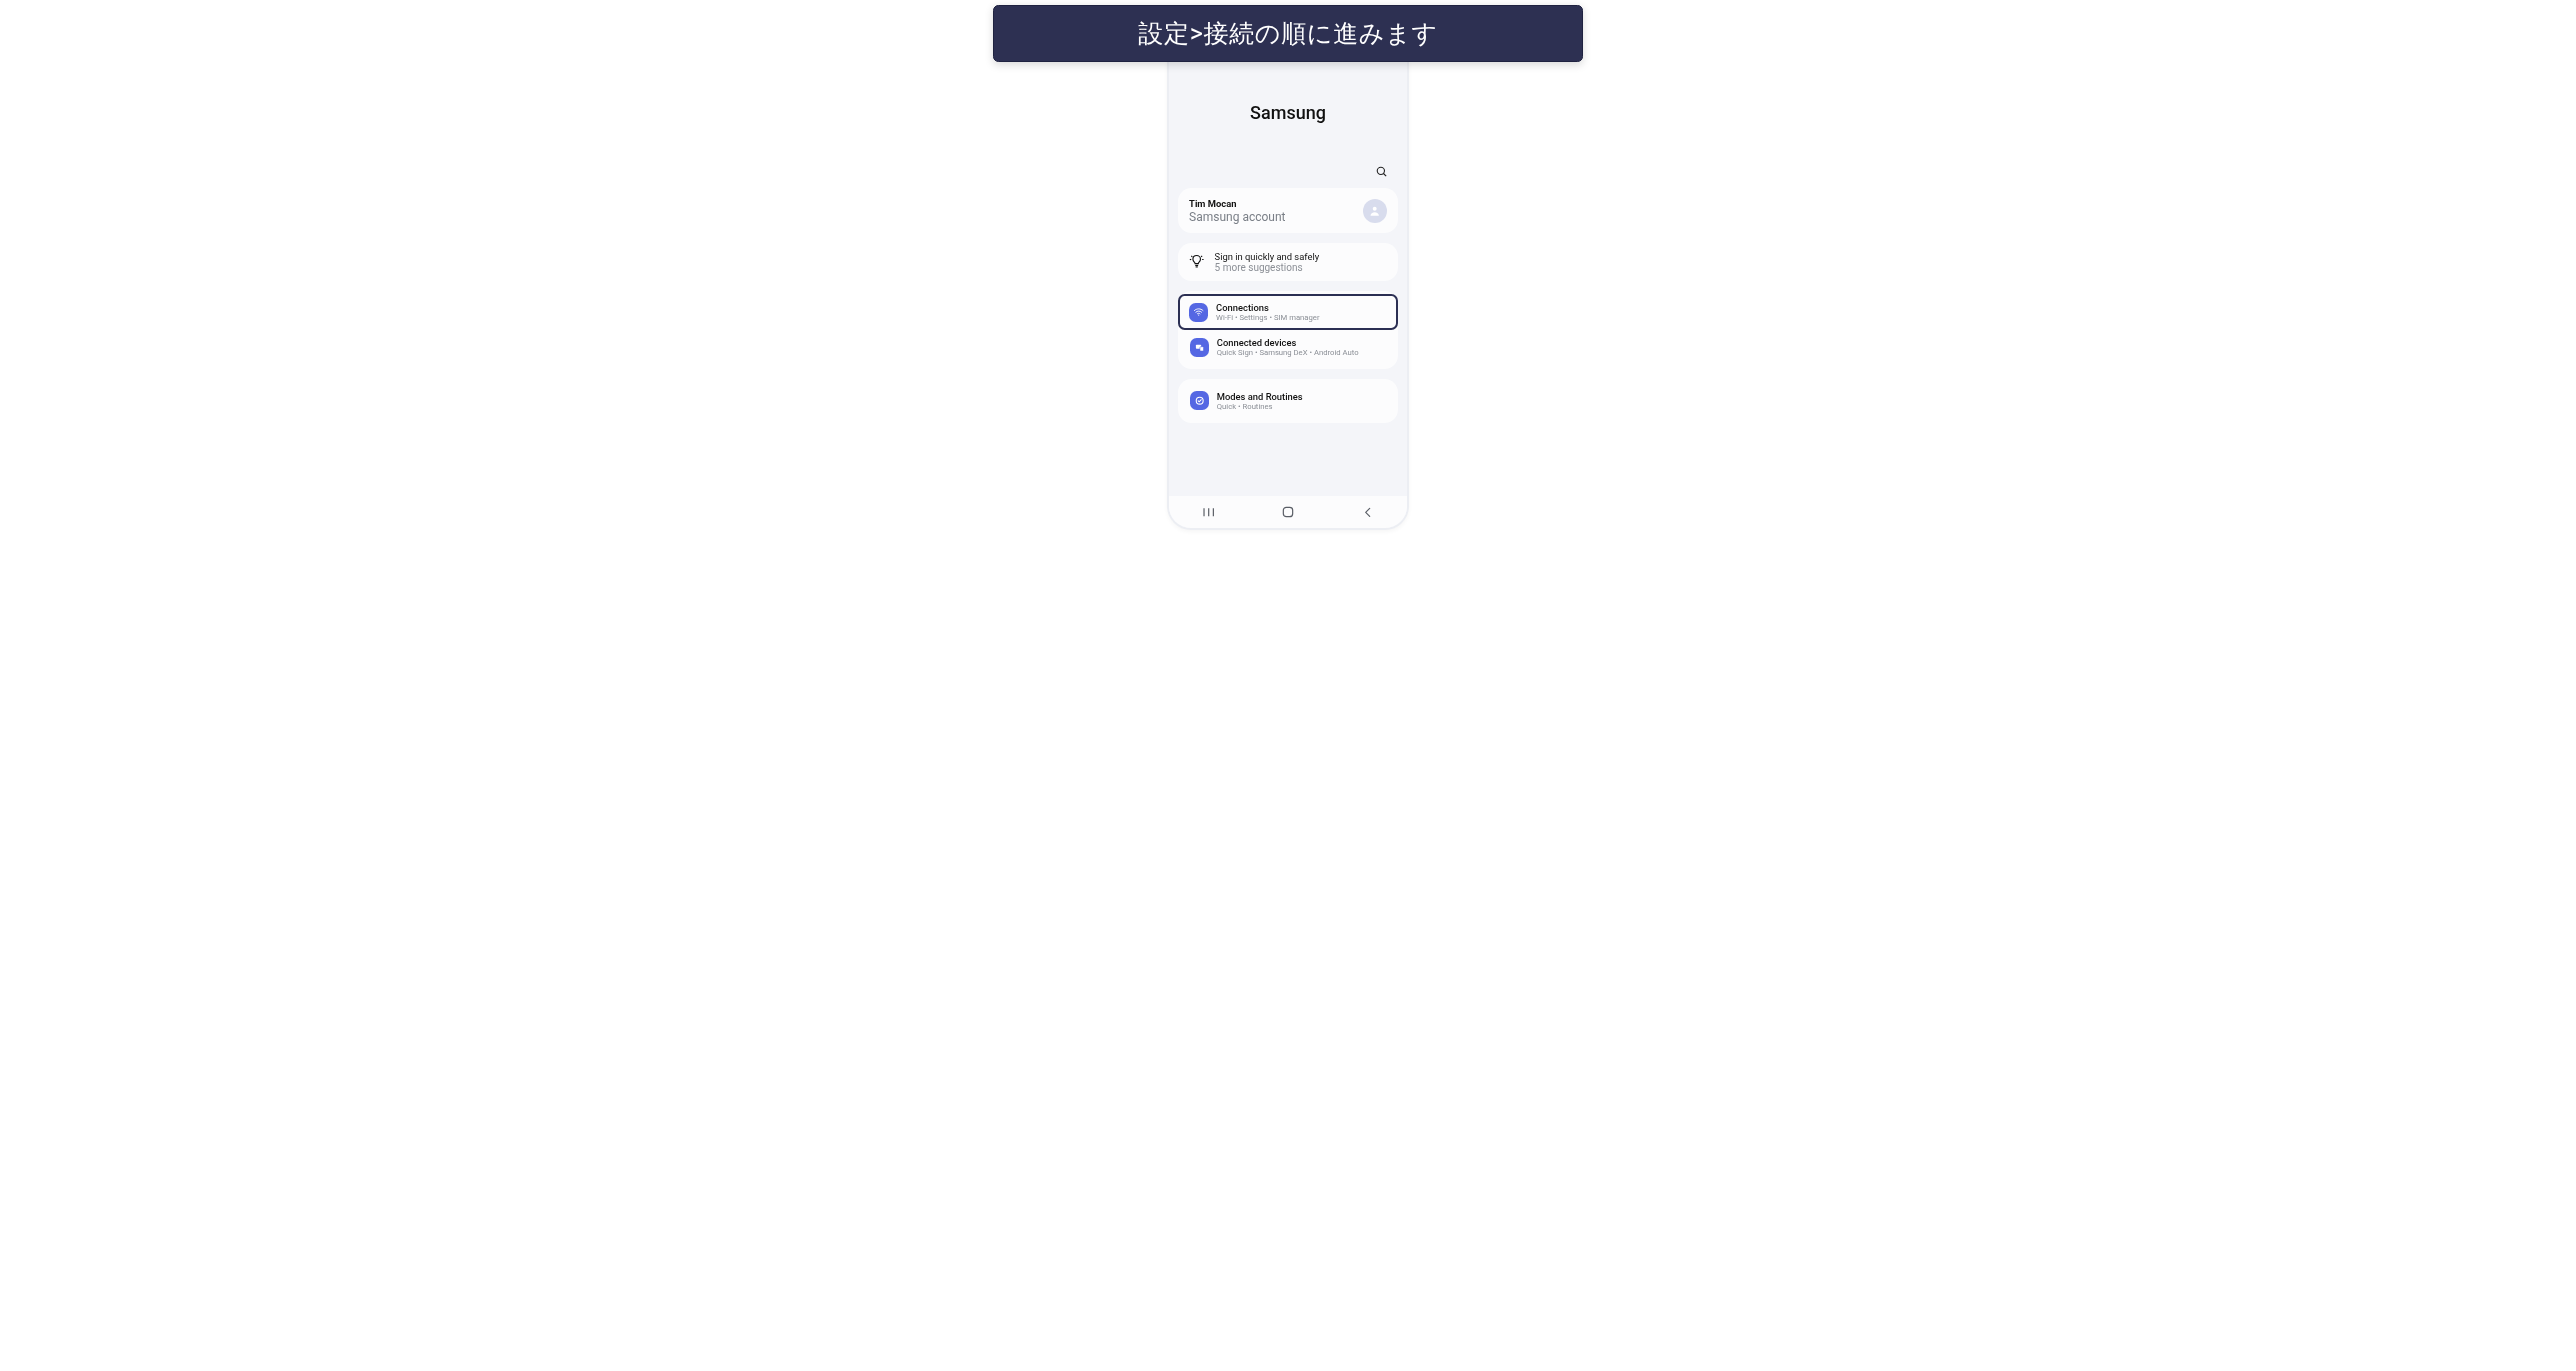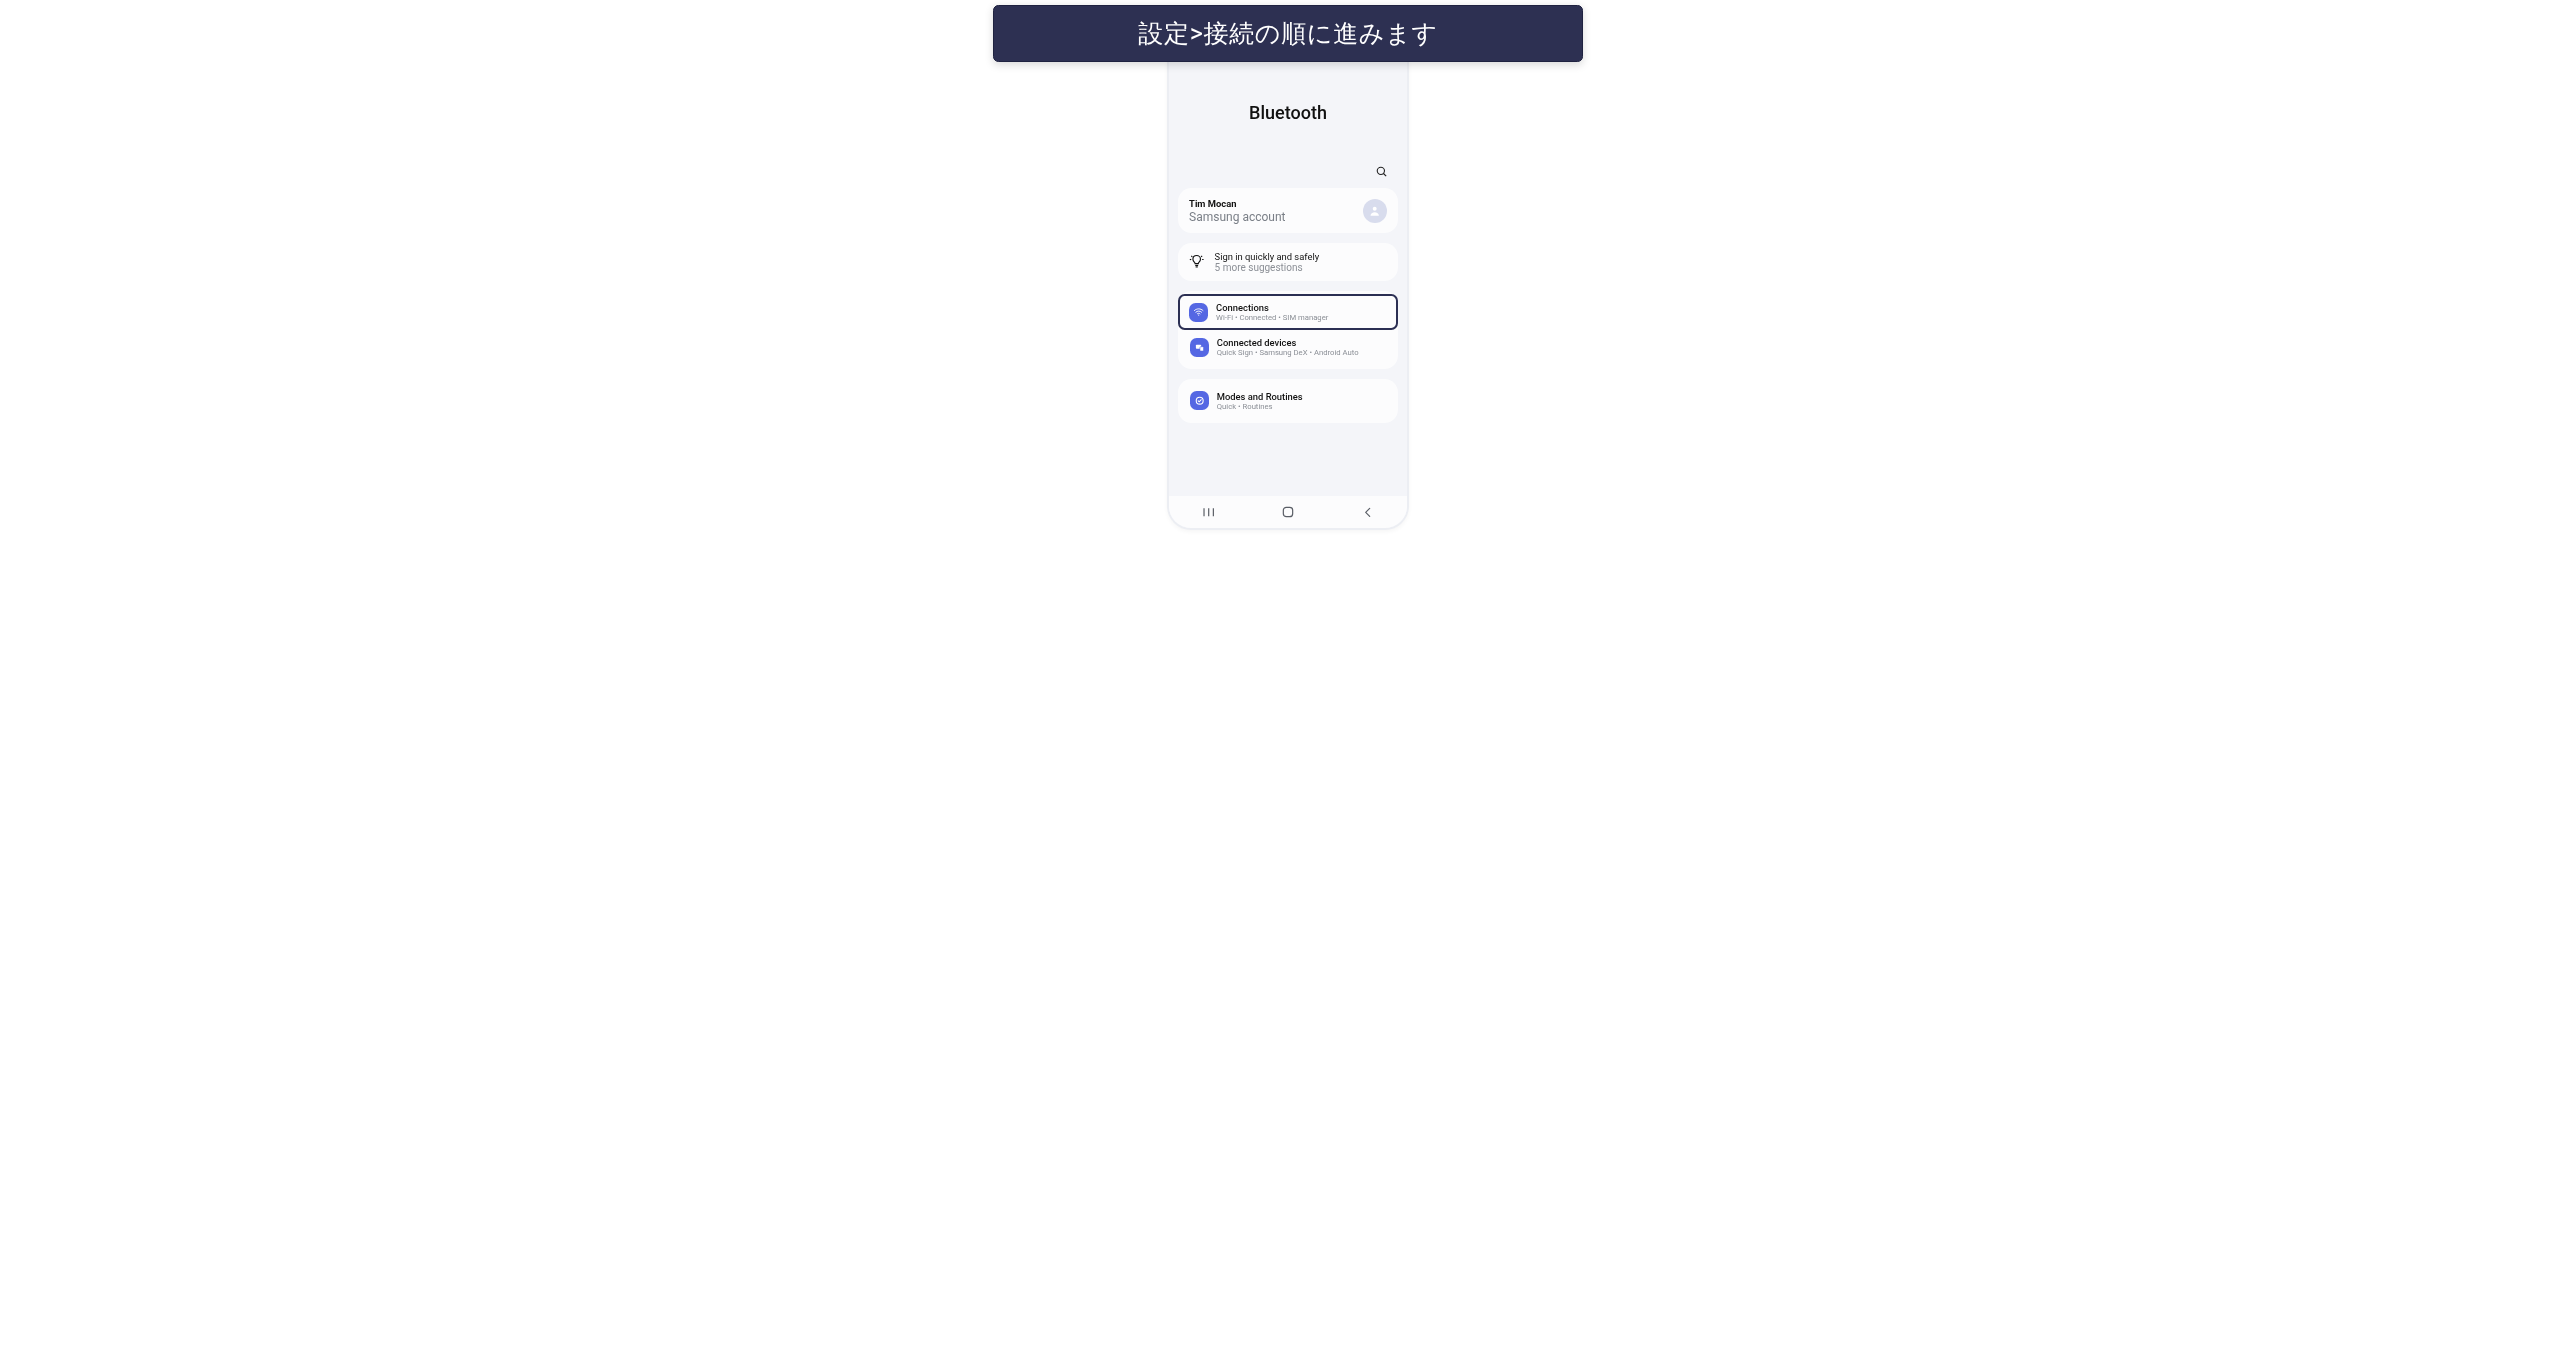--- a/index.html
+++ b/index.html
@@ -169,21 +169,21 @@
   }
 </style>
 </head>
 <body>
 
 <div class="banner">設定&gt;接続の順に進みます</div>
 
 <div class="phone-frame">
   <div class="phone-screen">
     <div class="top-space"></div>
-    <div class="screen-title">Bluetooth</div>
+    <div class="screen-title">Samsung</div>
 
     <div class="search-row">
       <span class="search-icon" title="Search">
         <svg viewBox="0 0 24 24" fill="none" stroke="currentColor" stroke-width="2">
           <circle cx="10.5" cy="10.5" r="6.5"></circle>
           <line x1="20" y1="20" x2="15.2" y2="15.2"></line>
         </svg>
       </span>
     </div>
 
@@ -225,21 +225,21 @@
           <div class="list-icon">
             <svg viewBox="0 0 24 24" fill="none" stroke="#ffffff" stroke-width="2" stroke-linecap="round">
               <path d="M3 9.5c5-4.8 13-4.8 18 0"></path>
               <path d="M6 13c3.4-3.2 8.6-3.2 12 0"></path>
               <path d="M9.2 16.3c1.6-1.5 4-1.5 5.6 0"></path>
               <circle cx="12" cy="19" r="1.3" fill="#ffffff" stroke="none"></circle>
             </svg>
           </div>
           <div class="list-text">
             <span class="list-title">Connections</span>
-            <span class="list-sub">Wi-Fi  •  Connected  •  SIM manager</span>
+            <span class="list-sub">Wi-Fi  •  Settings  •  SIM manager</span>
           </div>
         </div>
         <div class="list-item">
           <div class="list-icon">
             <svg viewBox="0 0 24 24">
               <rect x="4" y="6" width="11" height="8" rx="1.5" fill="#ffffff"></rect>
               <rect x="12.5" y="10" width="7.5" height="9" rx="1.5" fill="#ffffff" stroke="#5467e3" stroke-width="1.2"></rect>
             </svg>
           </div>
           <div class="list-text">

